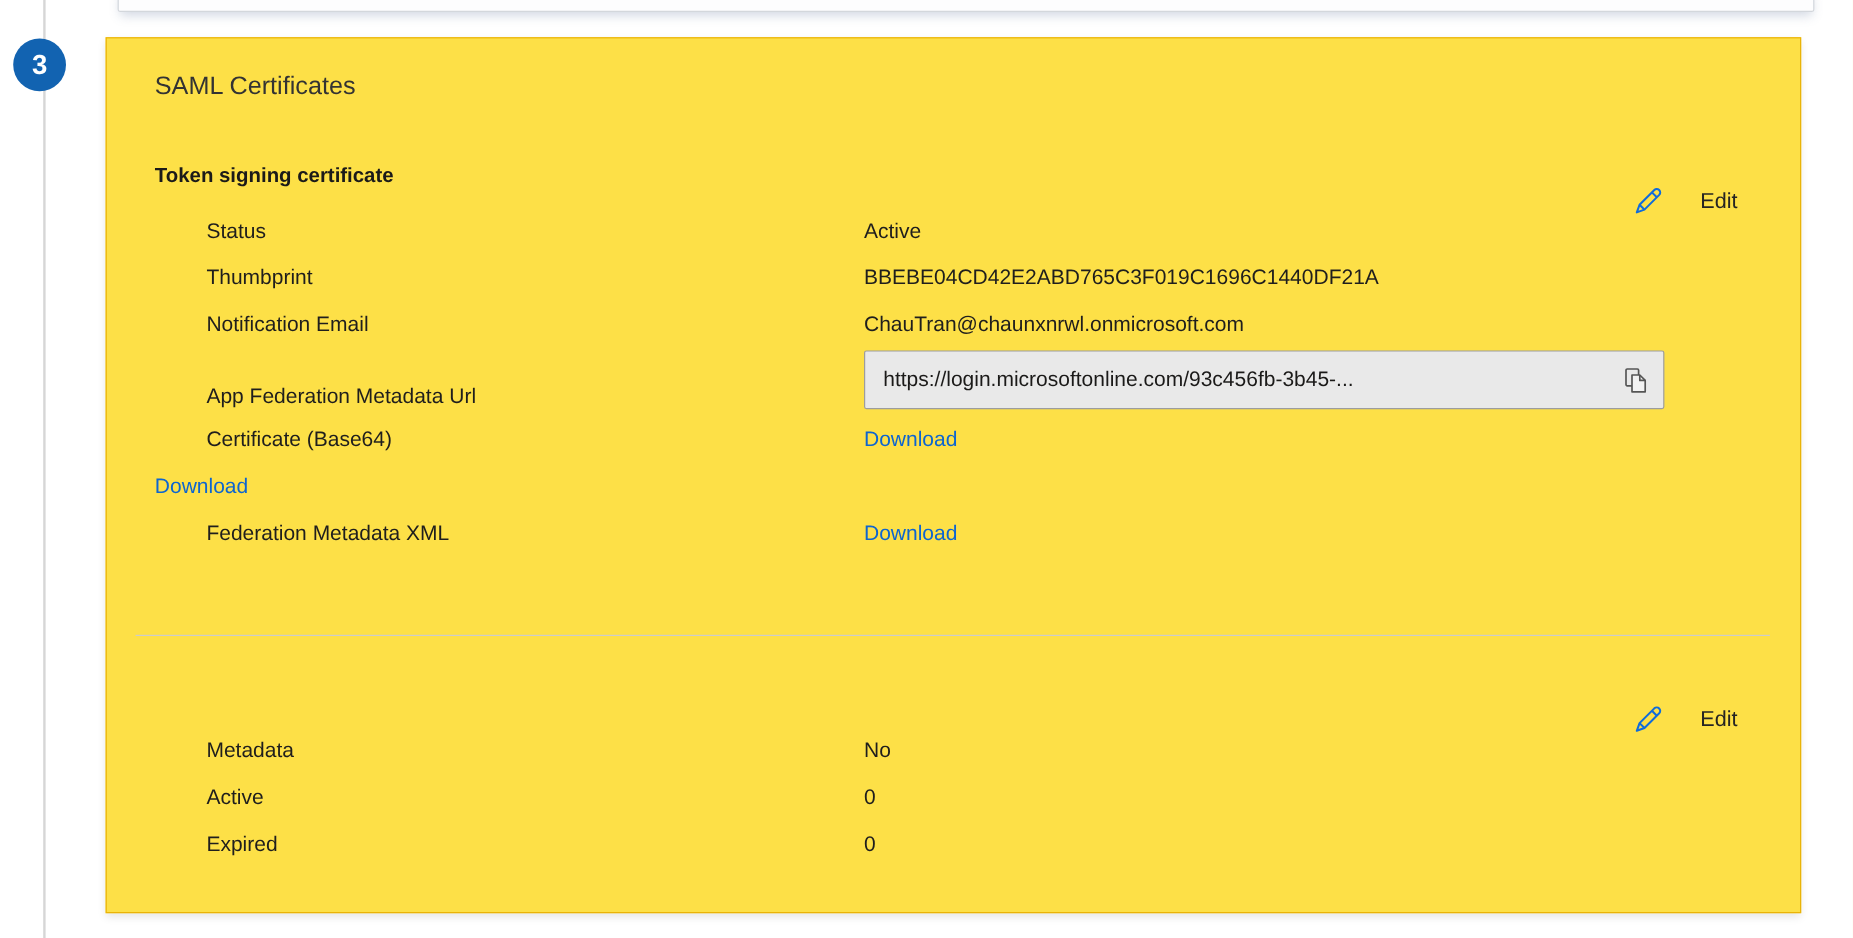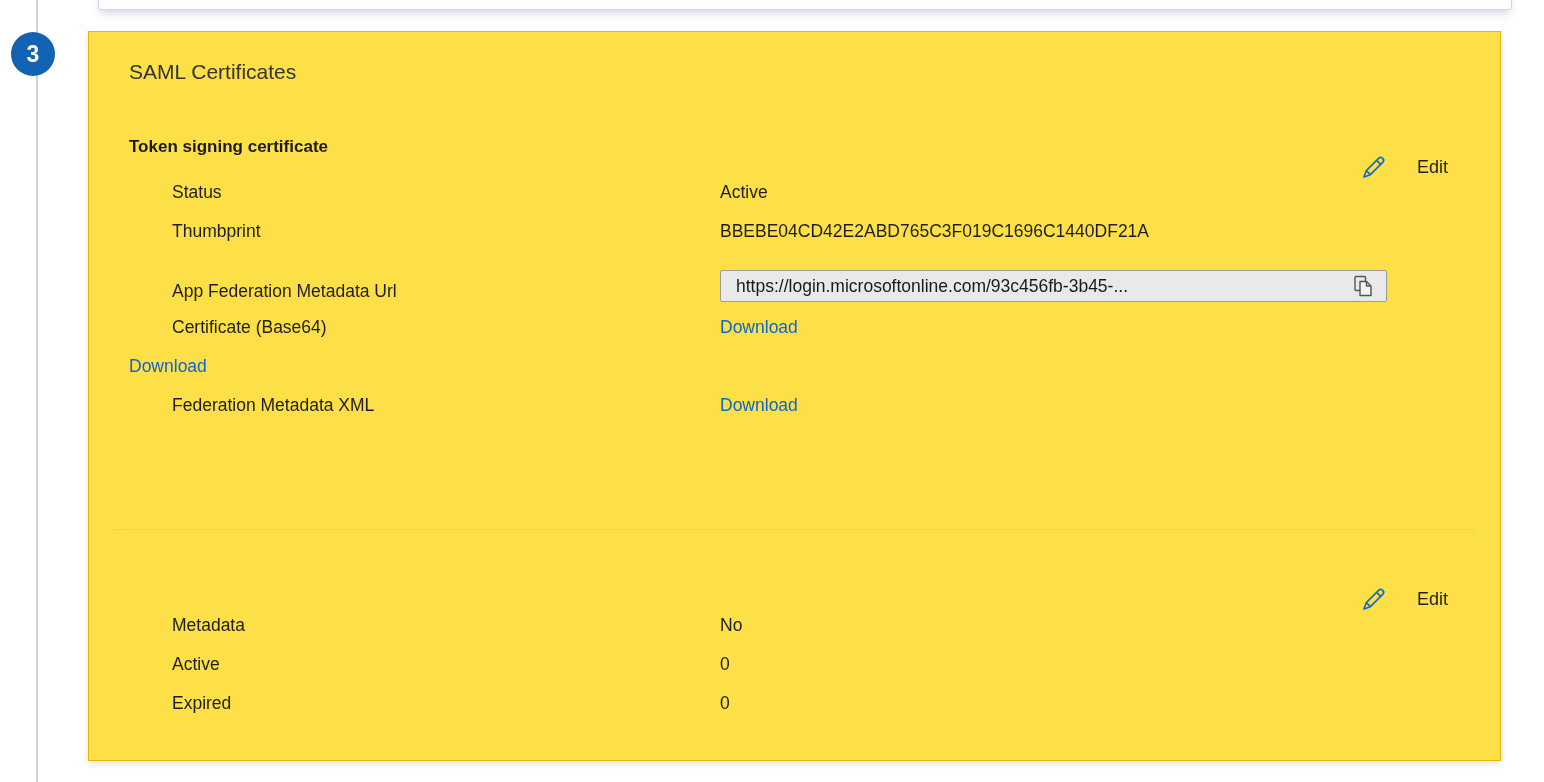--- a/index.html
+++ b/index.html
@@ -116,21 +116,21 @@
     margin-left: 43px;
   }
   .row .val { color: #1f1e1d; }
 
   .row.url-row { height: 51px; align-items: flex-end; }
 
   .url-box {
     display: flex;
     align-items: center;
     width: 667px;
-    height: 32px;
+    height: 49px;
     box-sizing: border-box;
     background: #e9e9e9;
     border: 1px solid #9d9d9d;
     border-radius: 2px;
     padding: 0 10px 0 15px;
     cursor: default;
     gap: 11px;
   }
   .url-text {
     flex: 1;
@@ -196,20 +196,24 @@
         <div class="lbl">Status</div>
         <div class="val">Active</div>
       </div>
 
       <div class="row">
         <div class="lbl">Thumbprint</div>
         <div class="val">BBEBE04CD42E2ABD765C3F019C1696C1440DF21A</div>
       </div>
 
 
+      <div class="row">
+        <div class="lbl">Notification Email</div>
+        <div class="val">ChauTran@chaunxnrwl.onmicrosoft.com</div>
+      </div>
 
       <div class="row url-row">
         <div class="lbl">App Federation Metadata Url</div>
         <div class="val">
           <div class="url-box">
             <span class="url-text">https://login.microsoftonline.com/93c456fb-3b45-...</span>
             <button class="copy-btn" title="">
               <svg width="22" height="26" viewBox="0 0 22 26">
                 <rect x="3" y="3.5" width="10.5" height="14" rx="1" fill="#e9e9e9" stroke="#555555" stroke-width="1.4"></rect>
                 <path d="M8 8.5 h6.5 l4.5 4.5 v9.5 h-11 Z" fill="#f2f2f2" stroke="#555555" stroke-width="1.4" stroke-linejoin="round"></path>

